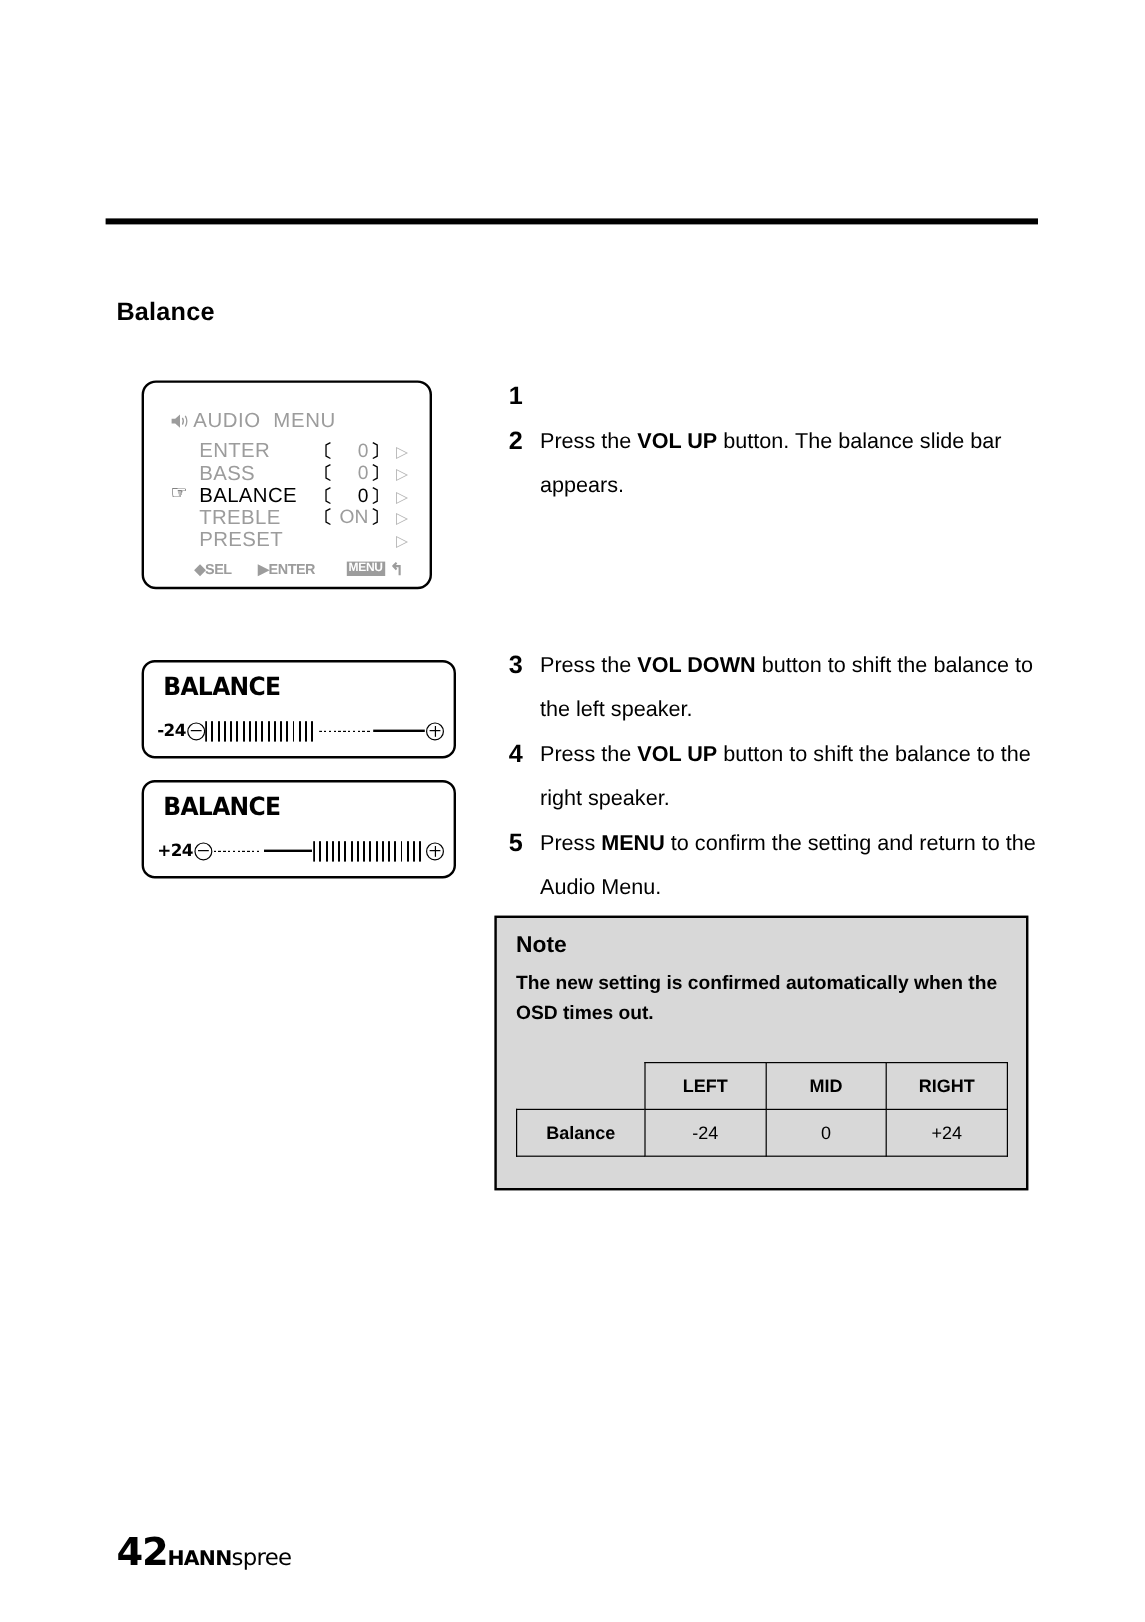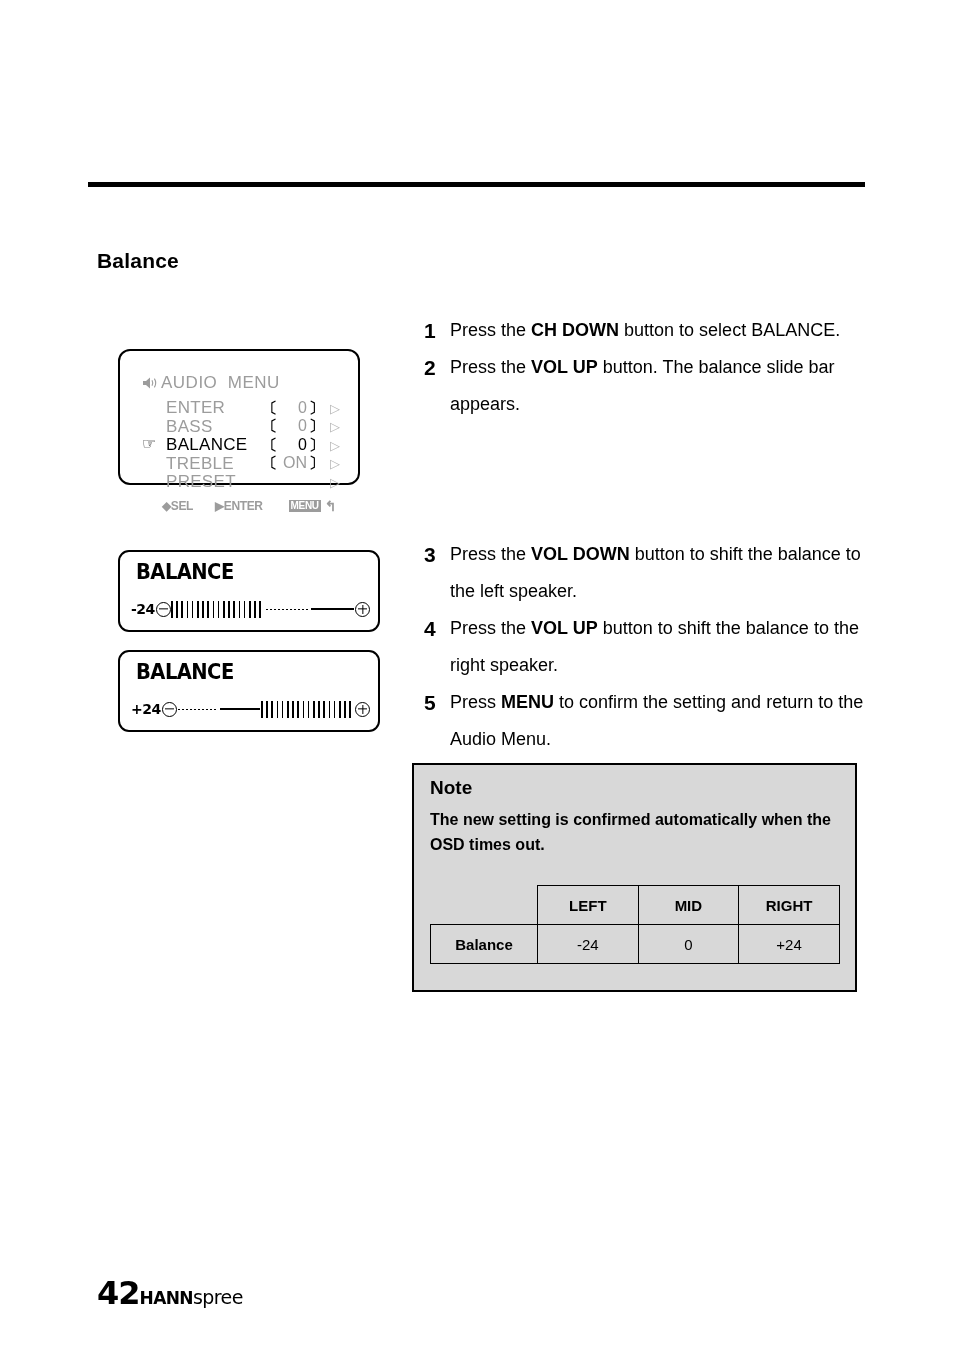--- a/index.html
+++ b/index.html
@@ -33,23 +33,23 @@
     top: 249px;
     font-size: 21px;
     font-weight: bold;
     letter-spacing: 0.2px;
   }
 
   
   .osd-box {
     position: absolute;
     left: 118px;
-    top: 349px;
+    top: 317px;
     width: 242px;
-    height: 136px;
+    height: 174px;
     border: 2px solid #000000;
     border-radius: 12px;
     background: #ffffff;
     box-sizing: border-box;
   }
   .osd-inner {
     position: absolute;
     left: 0; top: 0; right: 0; bottom: 0;
     padding: 22px 18px 12px 22px;
     box-sizing: border-box;
@@ -416,21 +416,20 @@
     <span class="dash"></span>
     <span class="solid"></span>
     <span class="ticks" id="ticks-right" style="width: 94px;"></span>
     <span class="cir plus"></span>
   </div>
 </div>
 
 <div class="steps" id="steps-1" style="top:312px;">
     <div class="step">
       <div class="step-num">1</div>
-      <div class="step-txt"><span>Press the </span><b>CH DOWN</b><span> button to select BALANCE.</span></div>
     </div>
     <div class="step">
       <div class="step-num">2</div>
       <div class="step-txt"><span>Press the </span><b>VOL UP</b><span> button. The balance slide bar appears.</span></div>
     </div>
   </div>
 
 <div class="steps" id="steps-2" style="top:536px;">
     <div class="step">
       <div class="step-num">3</div>

